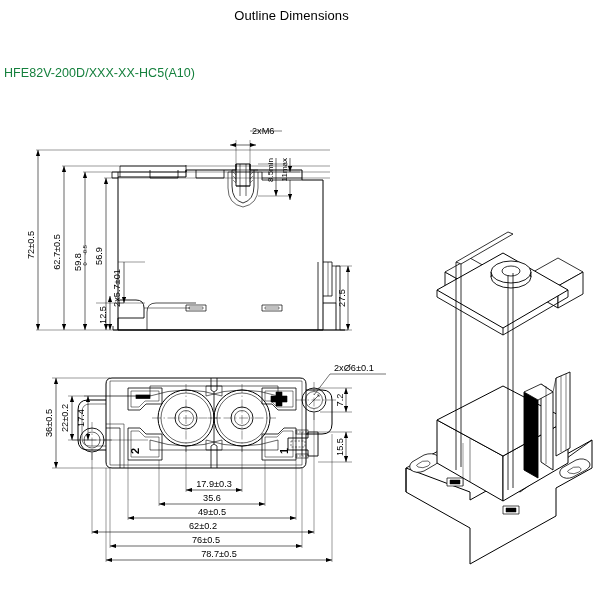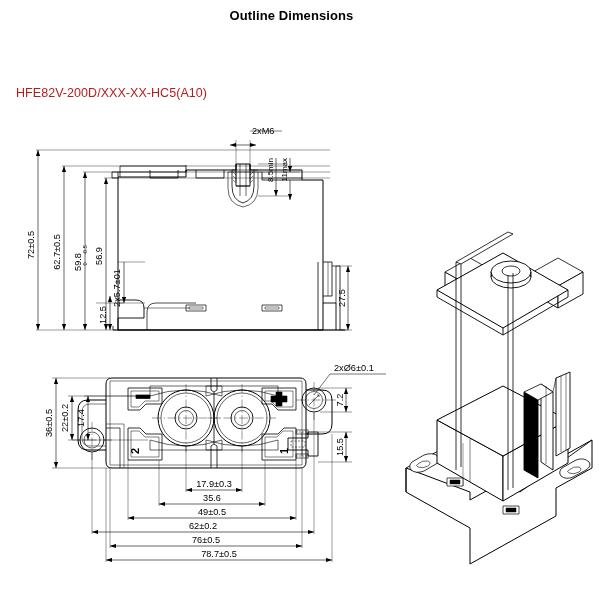--- a/index.html
+++ b/index.html
@@ -24,30 +24,28 @@
   }
   .title {
     position: absolute;
     left: 0;
     top: 8px;
     width: 583px;
     text-align: center;
     font-size: 13px;
     letter-spacing: 0.1px;
     color: #000;
-    font-weight: bold;
   }
   .partno {
     position: absolute;
-    left: 16px;
+    left: 4px;
     top: 66px;
     font-size: 12.5px;
-    color: #b91c1c;
+    color: #15803d;
     letter-spacing: 0.05px;
-    margin-top: 20px;
   }
   svg.draw {
     position: absolute;
     left: 0; top: 0;
     width: 611px;
     height: 604px;
   }
   .dimtext {
     font-family: "Liberation Sans", sans-serif;
     font-size: 9.2px;

